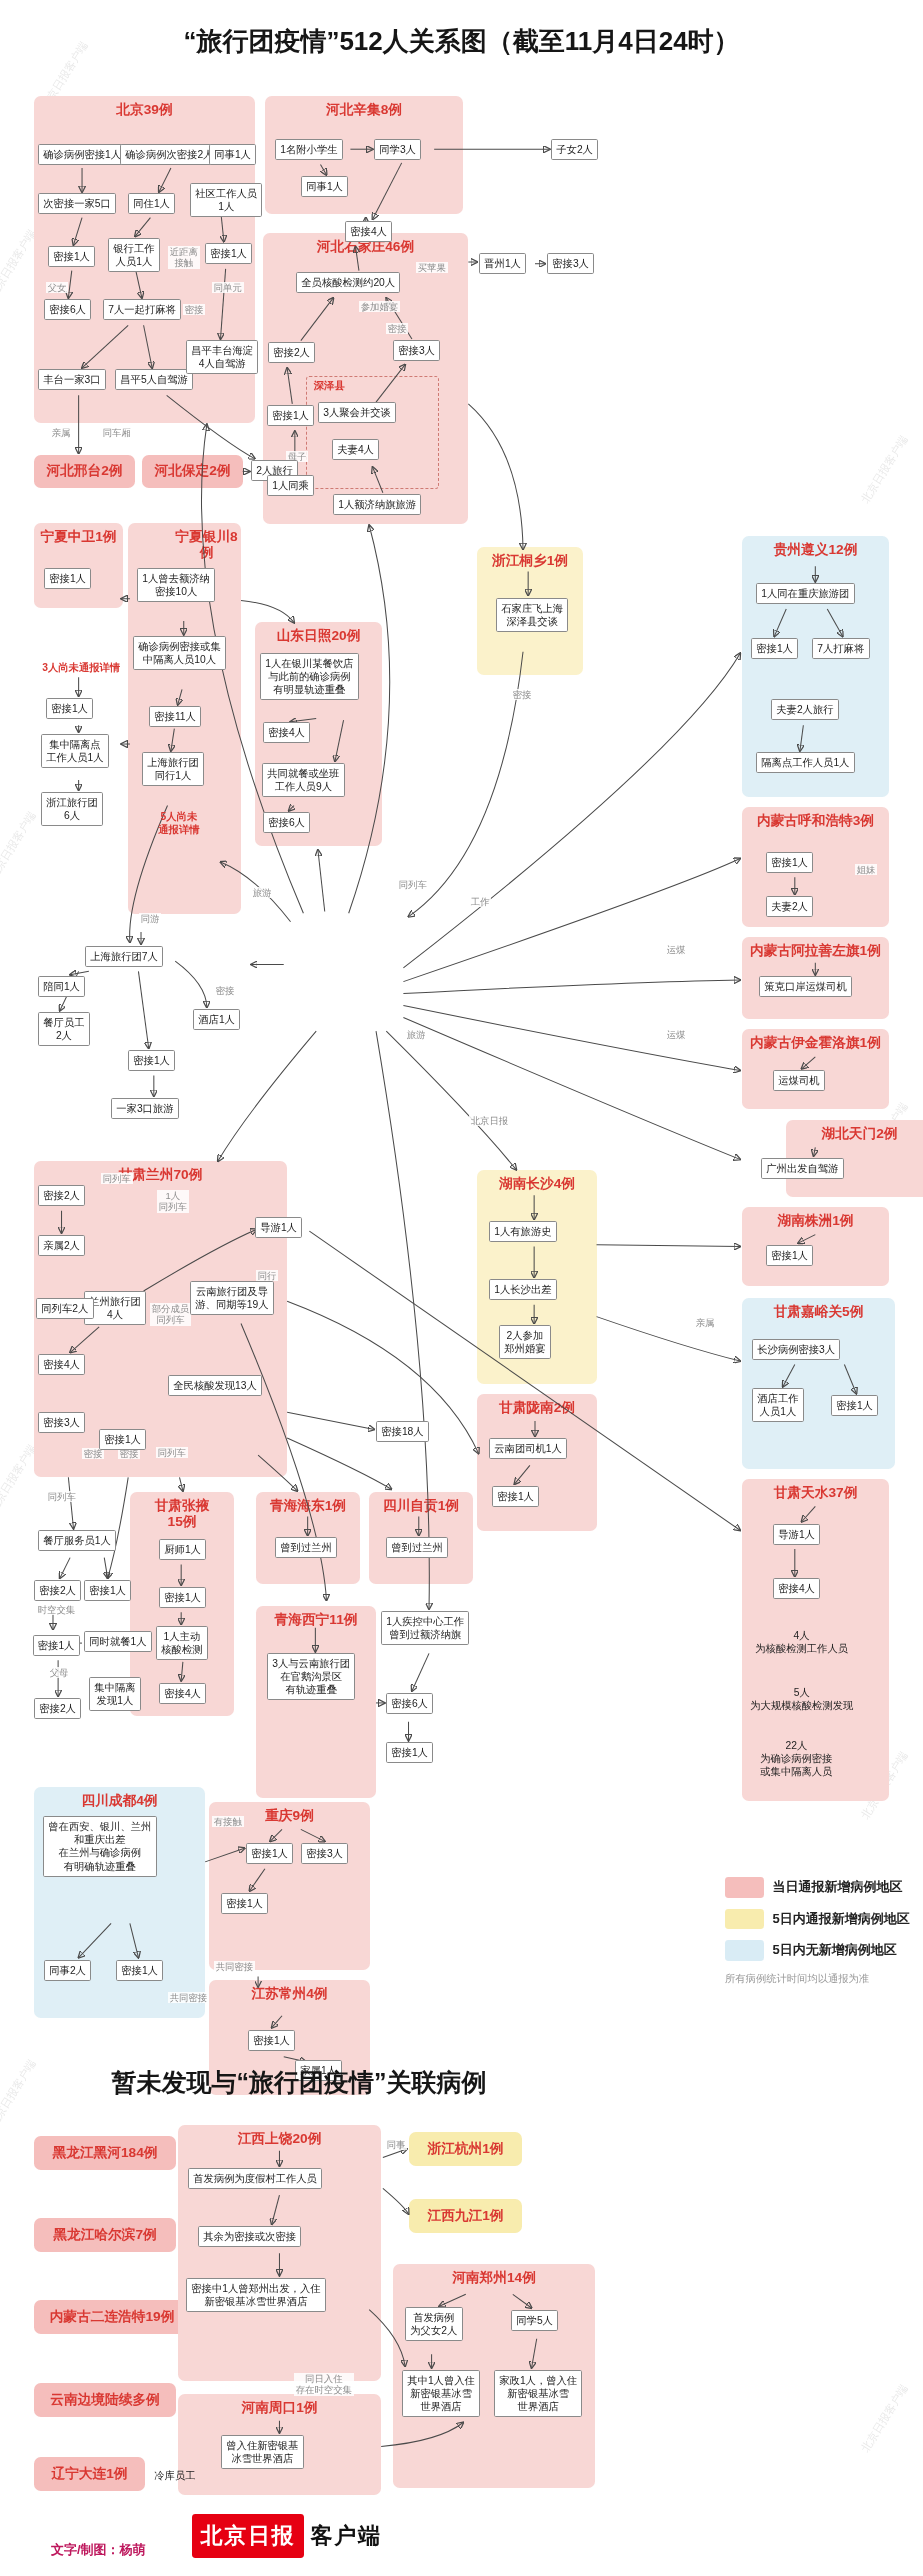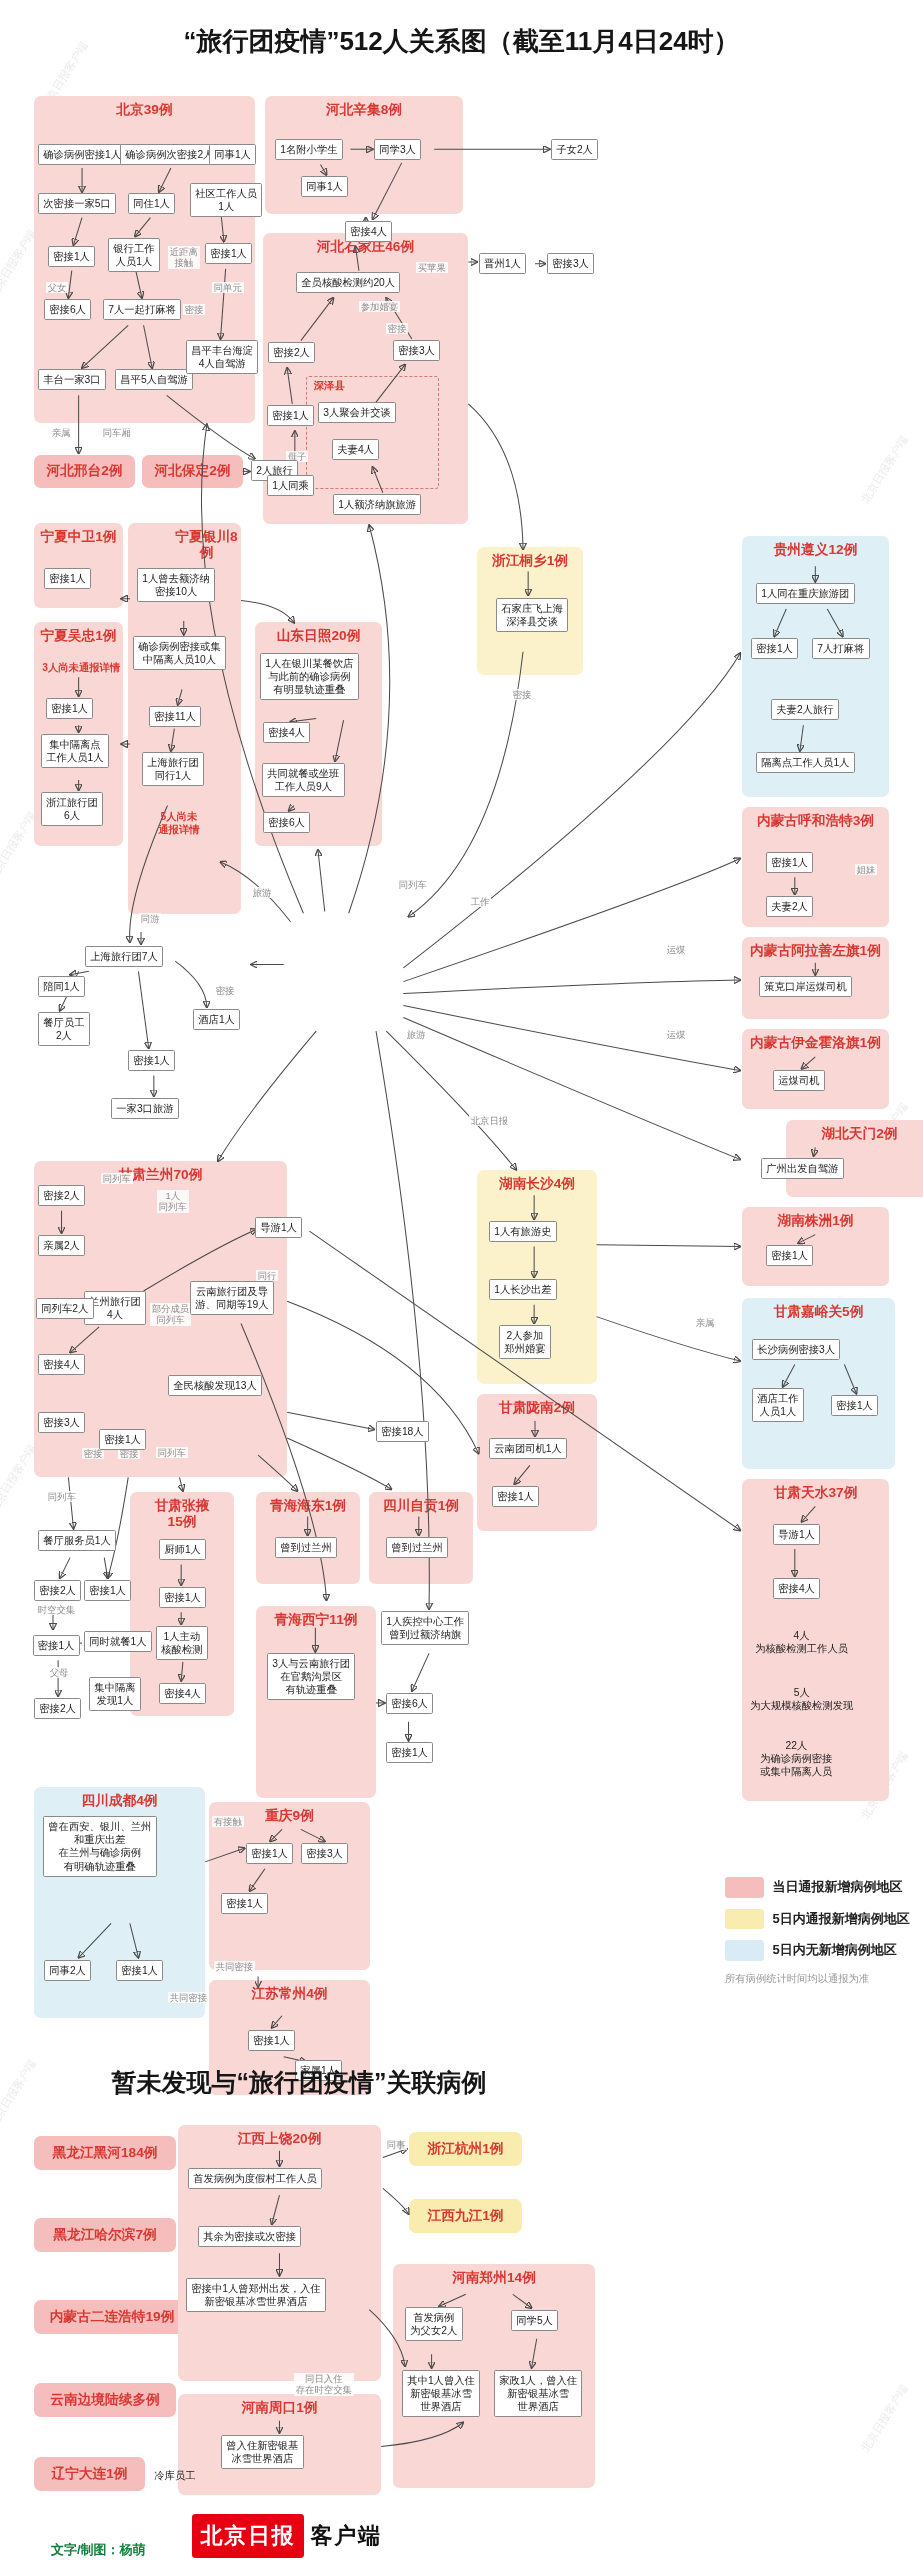--- a/index.html
+++ b/index.html
@@ -23,21 +23,21 @@
   #edges{position:absolute;left:0;top:0;z-index:2;pointer-events:none;}
   #edges path{fill:none;stroke:#4a4a4a;stroke-width:1.2;marker-end:url(#arr);}
   .wm{position:absolute;z-index:0;color:rgba(110,110,110,.16);font-size:11px;transform:rotate(-58deg);white-space:nowrap;}
   #main-title{position:absolute;top:24px;left:0;width:923px;text-align:center;font-size:26px;font-weight:bold;color:#161616;z-index:4;}
   #sec2-title{position:absolute;top:2066px;left:0;width:598px;text-align:center;font-size:25px;font-weight:bold;color:#161616;z-index:4;}
   #legend{position:absolute;left:725px;top:1877px;z-index:4;}
   .lrow{display:flex;align-items:center;margin-bottom:11px;}
   .sw{width:39px;height:20.5px;border-radius:3.4px;margin-right:8.5px;flex:none;}
   .lrow span{font-size:13px;color:#222;font-weight:bold;}
   #legend-note{font-size:10.3px;color:#999;margin-top:1.7px;}
-  #credit{position:absolute;left:51px;top:2541px;font-size:13px;font-weight:bold;color:#15803d;z-index:4;}
+  #credit{position:absolute;left:51px;top:2541px;font-size:13px;font-weight:bold;color:#be185d;z-index:4;}
   #logo{position:absolute;left:192px;top:2514px;display:flex;align-items:center;z-index:4;}
   #logo-box{background:#e60012;color:#fff;font-family:"Liberation Serif","DejaVu Serif",serif;font-weight:bold;font-size:22px;padding:6.8px 8.5px;border-radius:3.4px;letter-spacing:1.7px;}
   #logo-suffix{font-family:"Liberation Serif","DejaVu Serif",serif;font-weight:bold;font-size:22px;color:#111;margin-left:6.8px;letter-spacing:1.7px;}
 </style>
 </head>
 <body>
 
 <div id="stage">
   <div id="main-title">“旅行团疫情”512人关系图（截至11月4日24时）</div>
 
@@ -220,23 +220,20 @@
       <div class="gtitle">河北邢台2例</div>
     </div>
     <div class="grp chip" style="left: 142px; top: 455px; width: 101px; height: 32.5px;">
       <div class="gtitle">河北保定2例</div>
     </div>
     <div class="grp pink" style="left: 34px; top: 523px; width: 89px; height: 85px;">
       <div class="gtitle">宁夏中卫1例</div>
     </div>
     <div class="grp pink" style="left: 128px; top: 523px; width: 113px; height: 391px; padding-left: 44px;">
       <div class="gtitle">宁夏银川8例</div>
-    </div>
-    <div class="grp pink" style="left: 34px; top: 622px; width: 89px; height: 224px;">
-      <div class="gtitle">宁夏吴忠1例</div>
     </div>
     <div class="grp yellow" style="left: 477px; top: 547px; width: 106px; height: 128px;">
       <div class="gtitle">浙江桐乡1例</div>
     </div>
     <div class="grp pink" style="left: 255px; top: 622px; width: 127px; height: 224px;">
       <div class="gtitle">山东日照20例</div>
     </div>
     <div class="grp blue" style="left: 742px; top: 536px; width: 147px; height: 261px;">
       <div class="gtitle">贵州遵义12例</div>
     </div>

